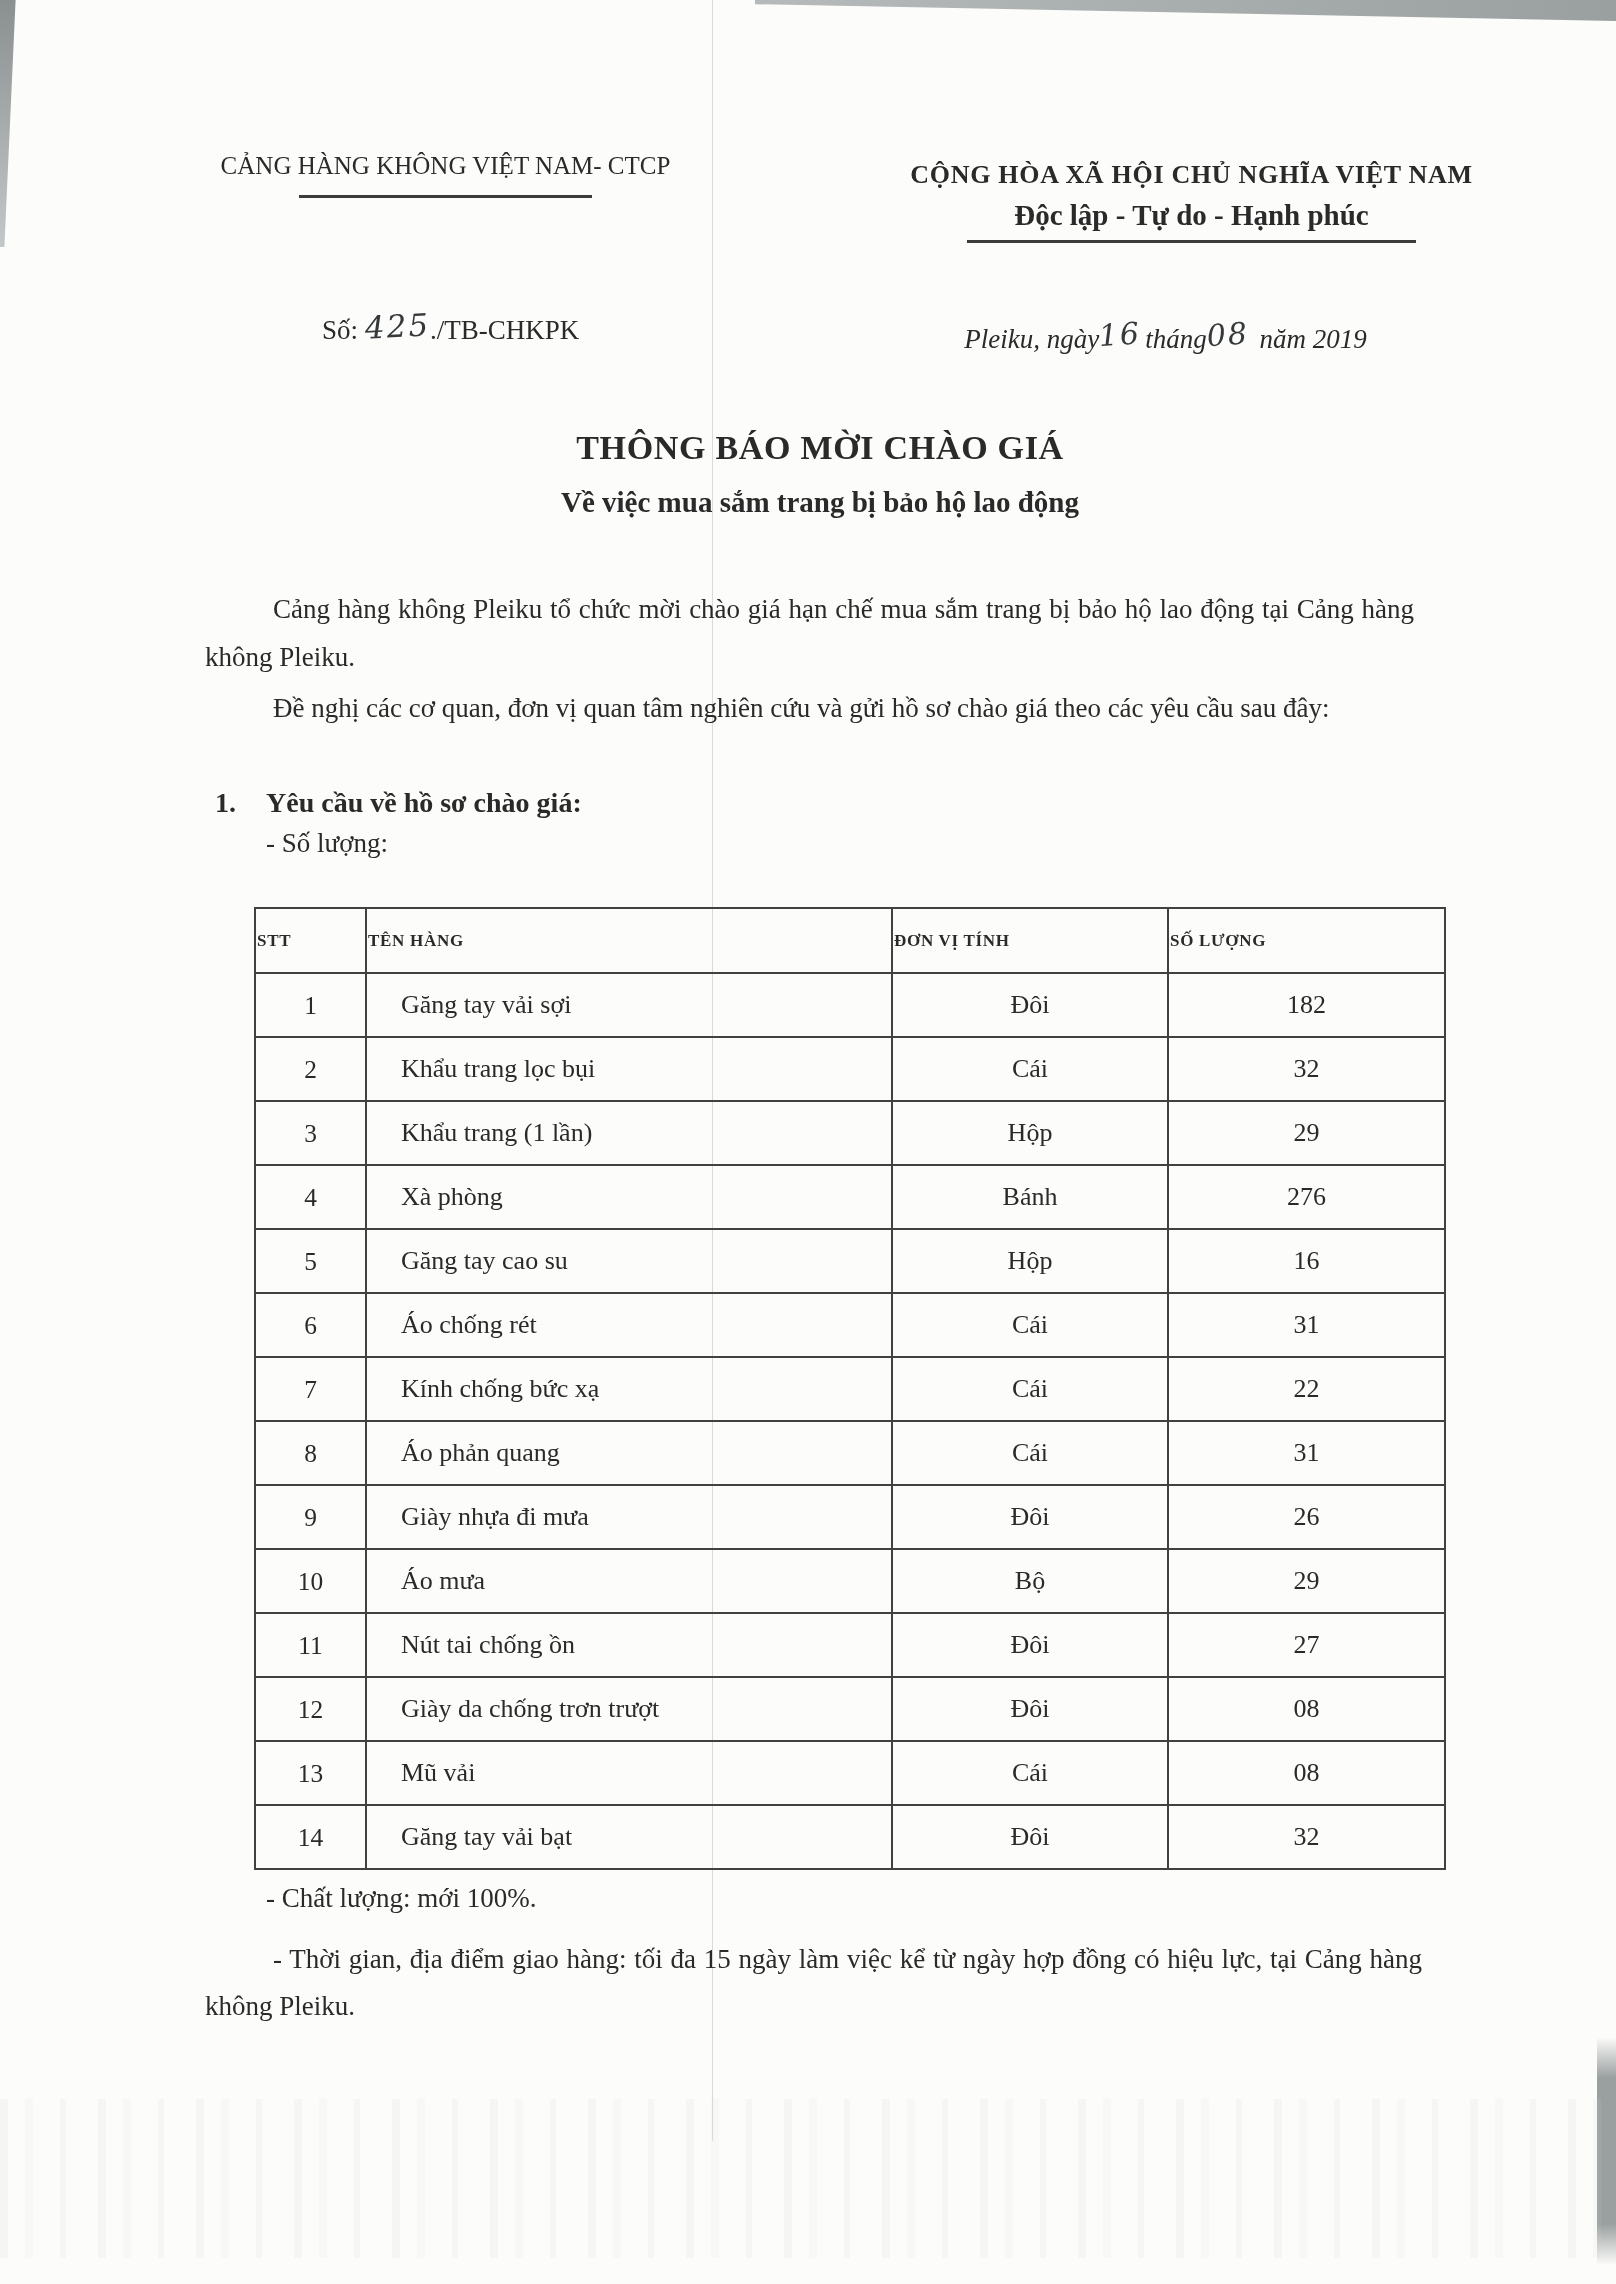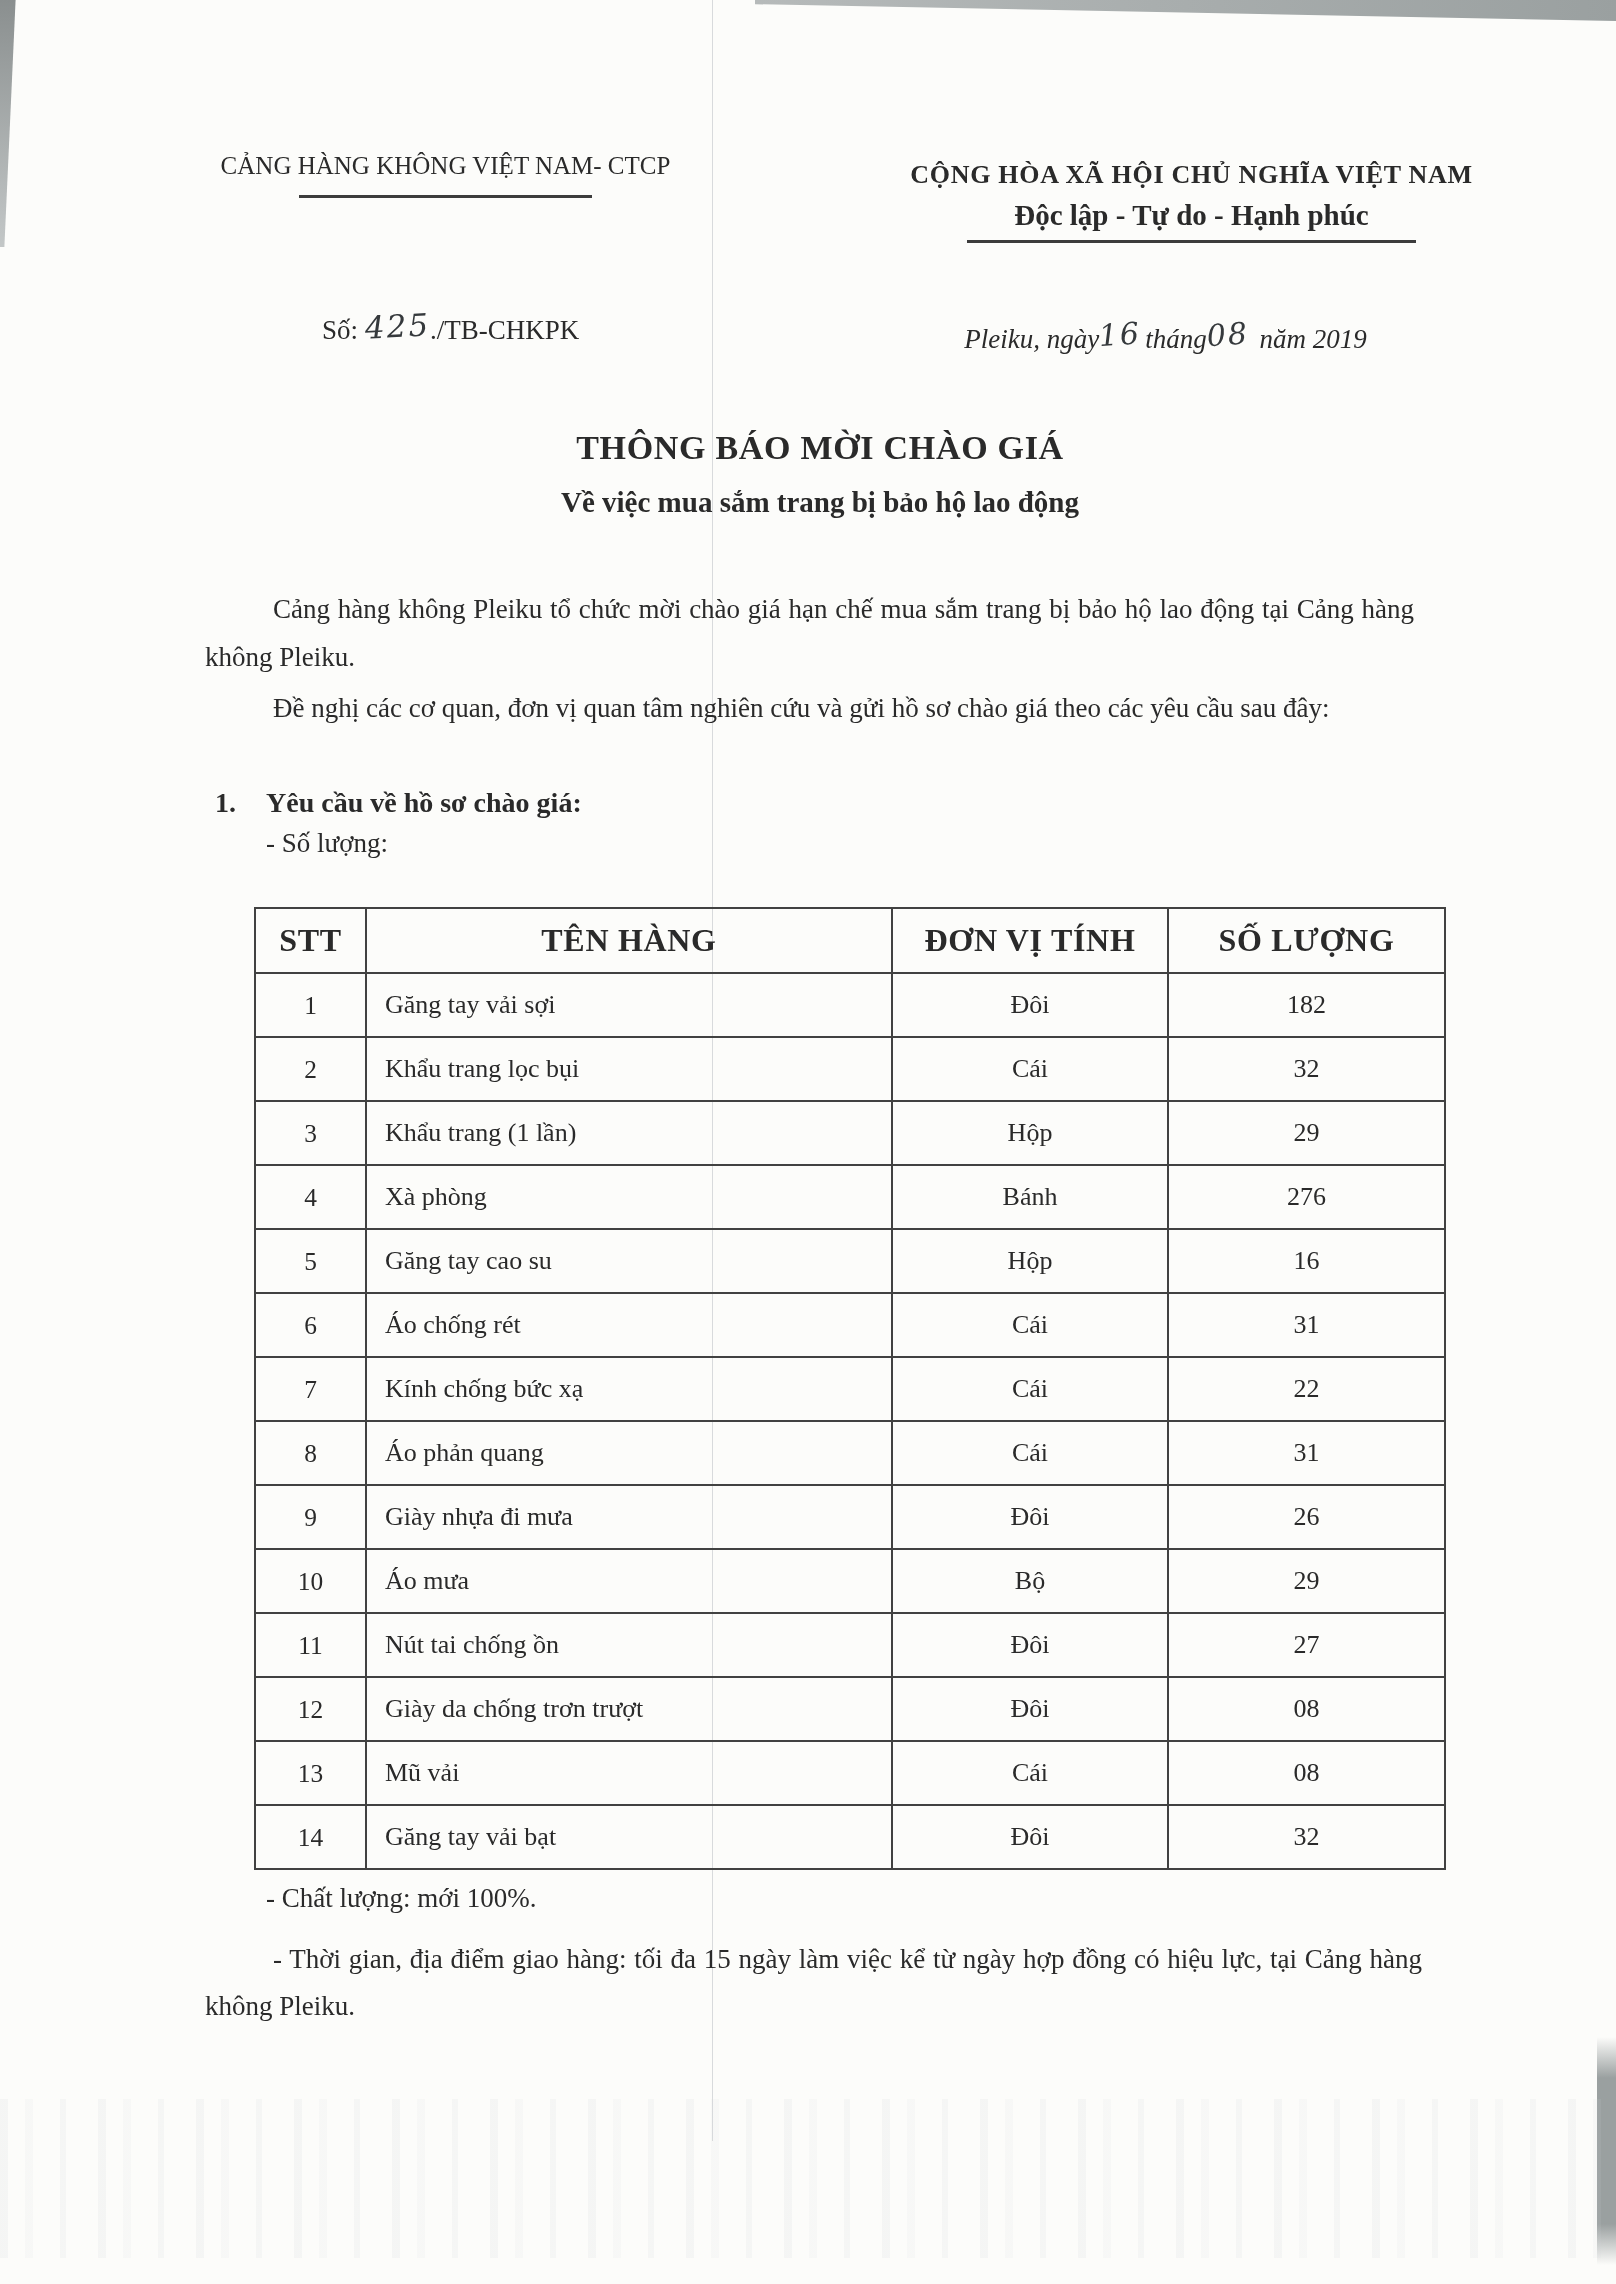--- a/index.html
+++ b/index.html
@@ -96,23 +96,23 @@
   .qty-table col.c1{width:526px;}
   .qty-table col.c2{width:276px;}
   .qty-table col.c3{width:277px;}
   .qty-table th,.qty-table td{
     border:2px solid #414141;
     vertical-align:middle;
     overflow:hidden;white-space:nowrap;
   }
   .qty-table thead tr{height:65px;}
   .qty-table tbody tr{height:64px;}
-  .qty-table th{font-size:32px;font-weight:bold;text-align:center;letter-spacing:0.7px;}
+  .qty-table th{font-size:17px;font-weight:bold;text-align:left;letter-spacing:0.7px;}
   .qty-table td{text-align:center;}
-  .qty-table td.col1{text-align:left;padding-left:18px;}
+  .qty-table td.col1{text-align:left;padding-left:34px;}
   .qty-table td.col0{font-size:25.4px;}
 
   
   .note-quality{position:absolute;left:266px;top:1883px;font-size:27px;}
   .note-delivery{
     position:absolute;left:205px;top:1936px;width:1217px;
     font-size:27px;line-height:47px;text-align:justify;text-indent:68px;
   }
 </style>
 </head>

